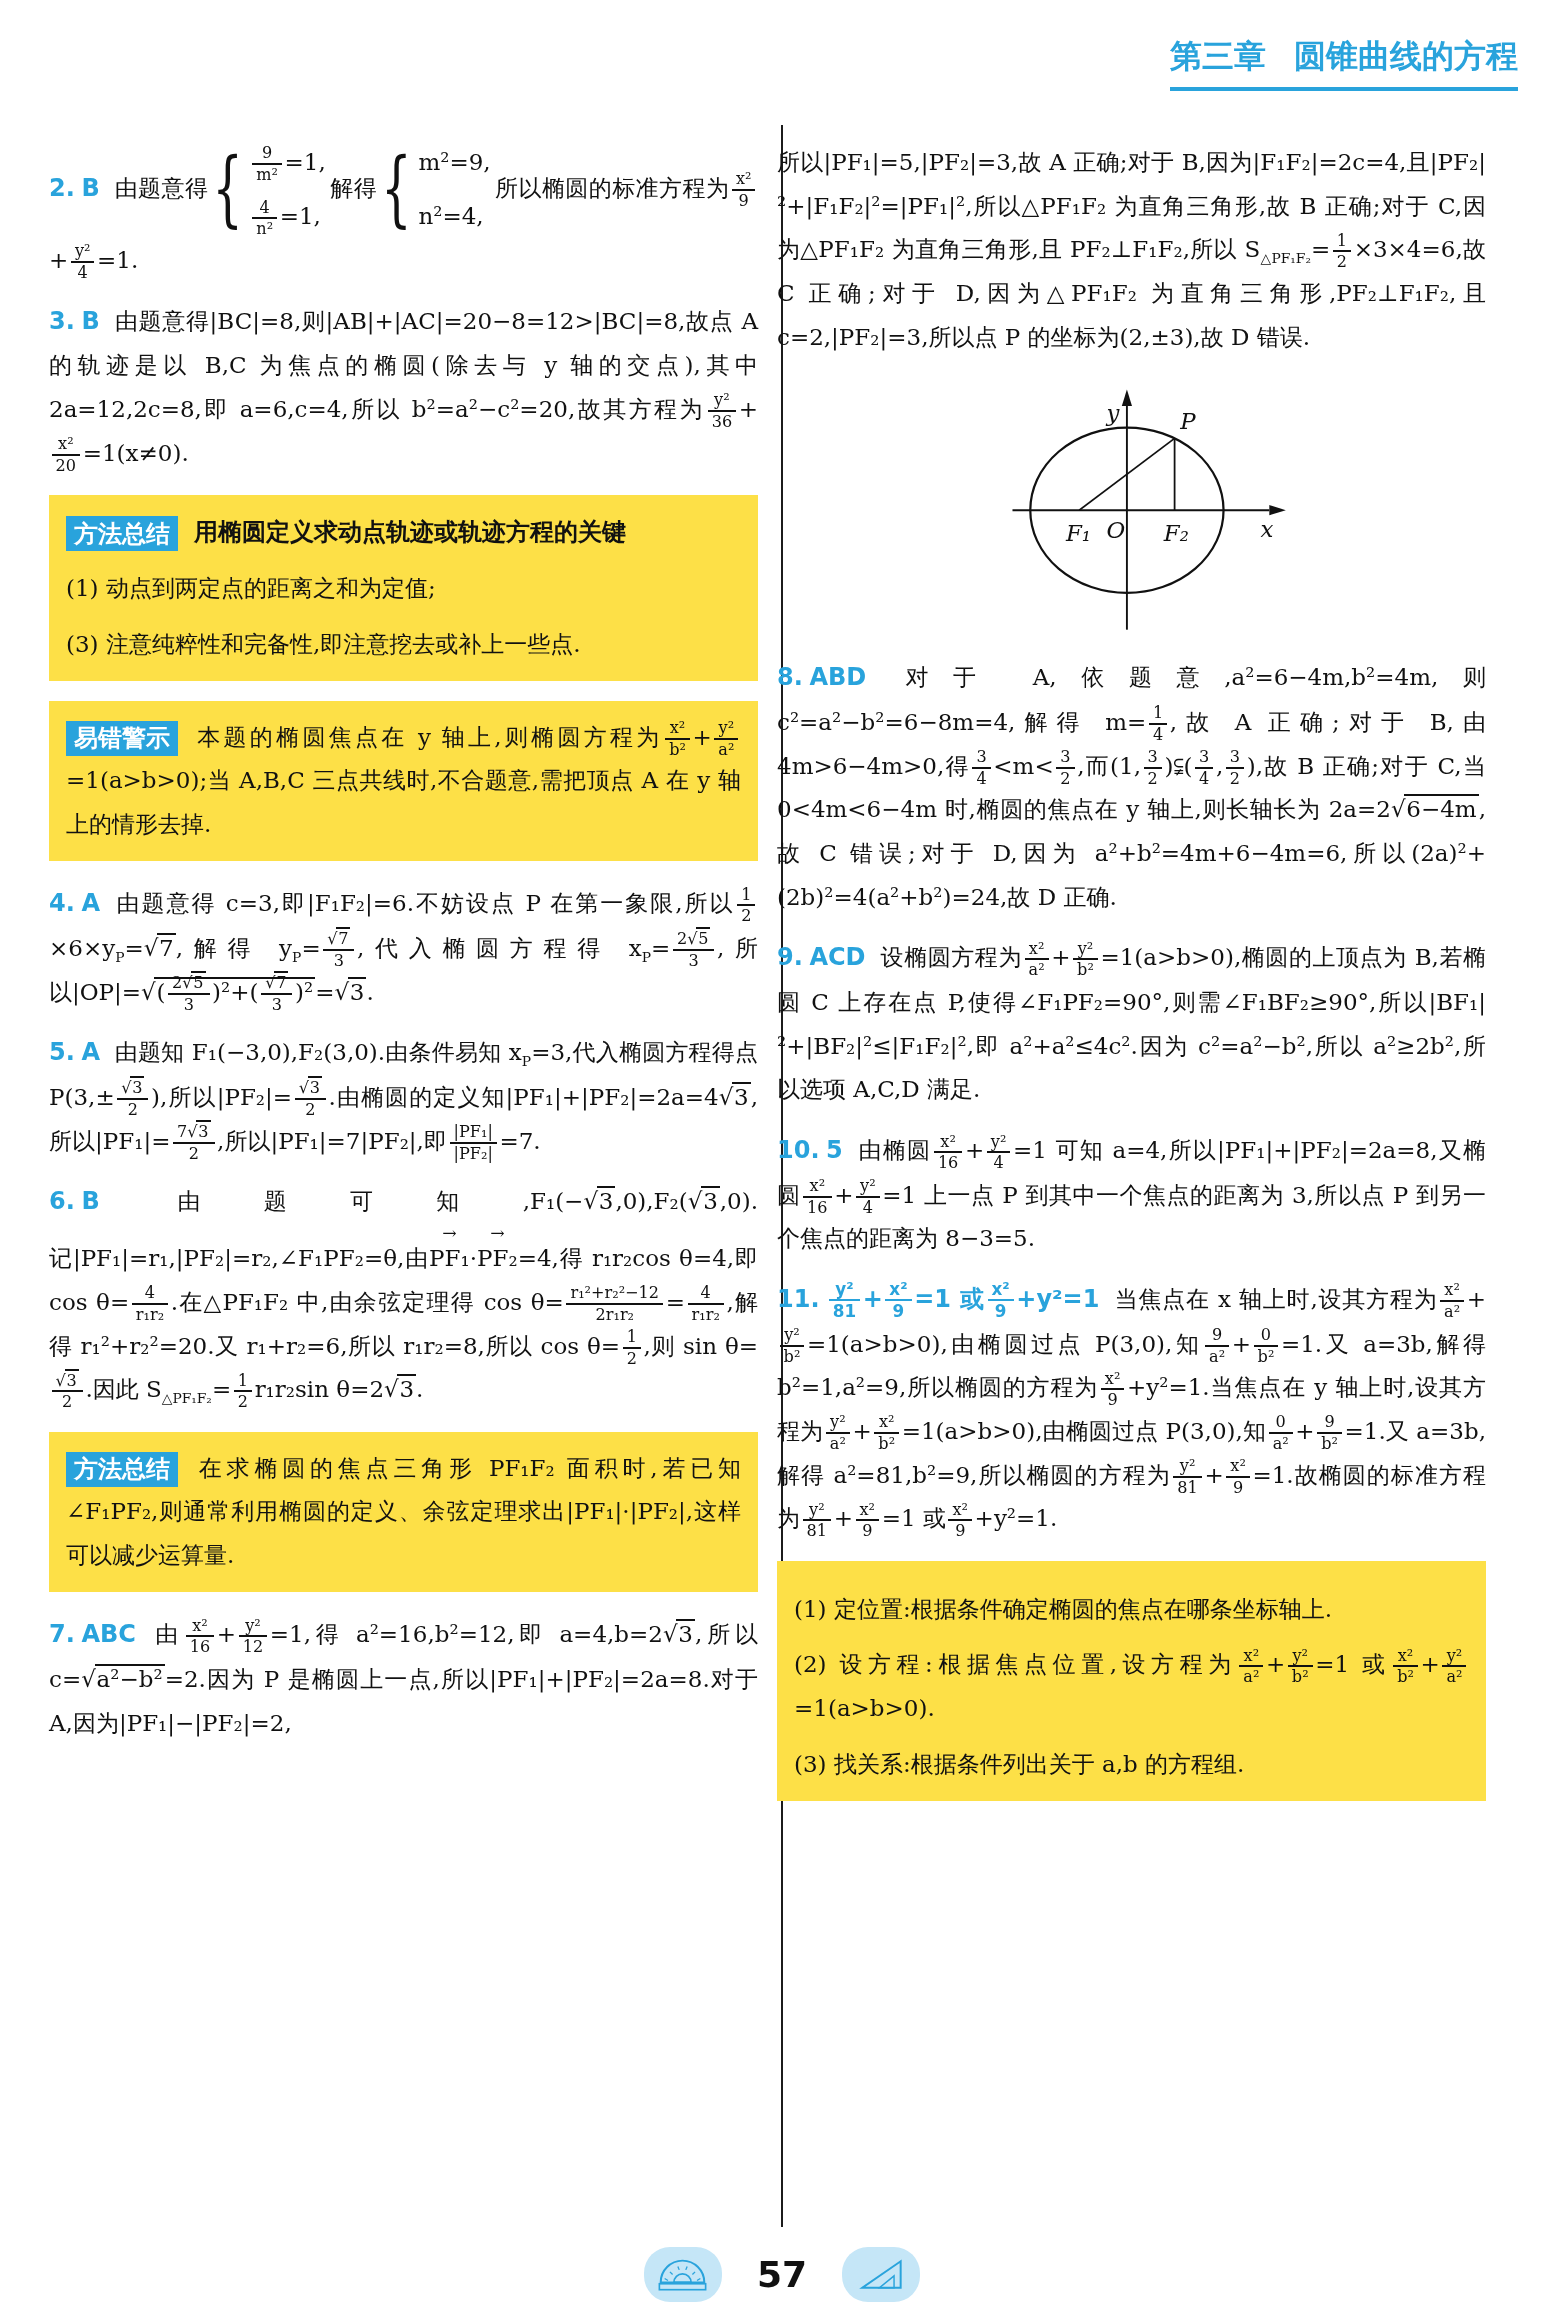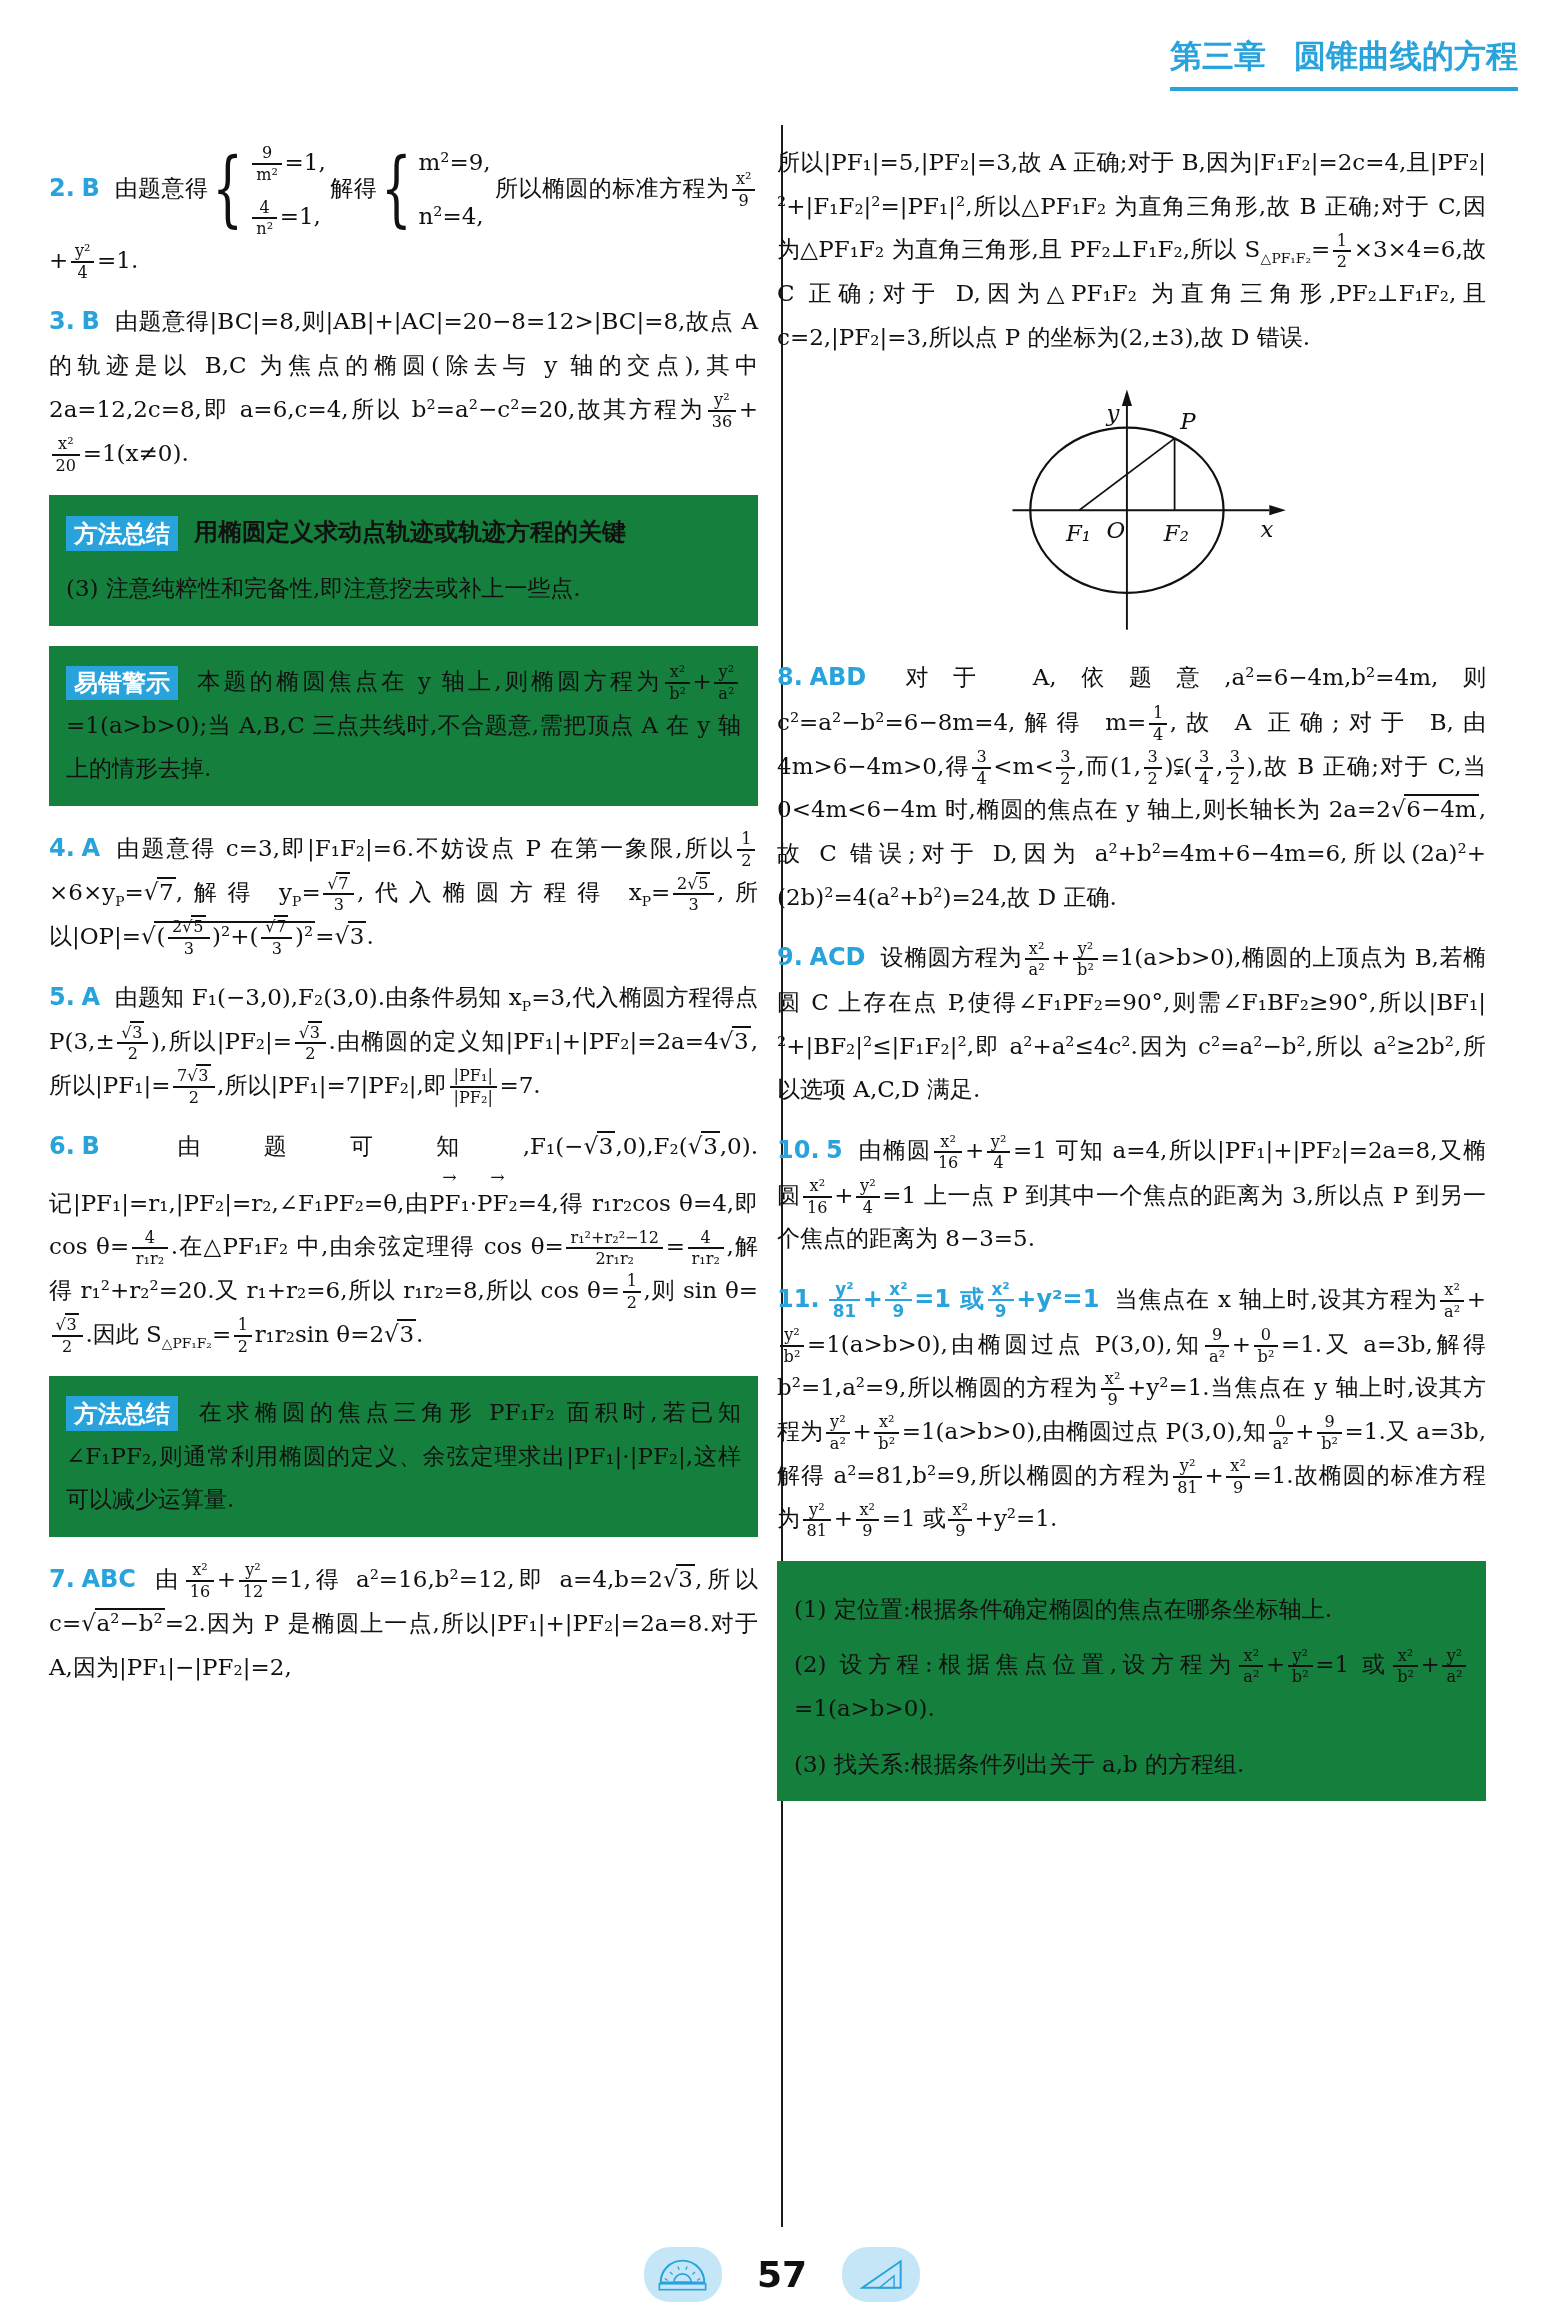--- a/index.html
+++ b/index.html
@@ -27,21 +27,21 @@
   .divider{position:absolute;left:781px;top:125px;height:2102px;width:2px;background:#1b1b1b;}
   
   .item{margin:16px 0;text-align:justify;}
   .qnum,.ans{
     font-family:"DejaVu Sans","Liberation Sans",sans-serif;
     font-weight:bold;color:#29a3dc;font-size:24px;
   }
   .qnum{margin-right:6.6px;}
   .ans{margin-right:14.5px;}
   
-  .box{background:#15803d;padding:14.5px 17px;margin:20px 0;text-align:justify;}
+  .box{background:#fde047;padding:14.5px 17px;margin:20px 0;text-align:justify;}
   .box-first{margin:0;}
   .box-label{
     display:inline-block;background:#29a3dc;color:#ffffff;
     font-family:"DejaVu Sans","Liberation Sans",sans-serif;font-weight:bold;
     font-size:24px;line-height:1.35;padding:1.3px 8px;margin-right:16px;
     vertical-align:middle;
   }
   .box-title{
     font-family:"DejaVu Sans","Liberation Sans",sans-serif;
     font-weight:bold;font-size:24px;color:#111;
@@ -131,20 +131,21 @@
           </span>=1.</span></p>
       <p class="item"><span class="qnum">3.</span><span class="ans">B</span><span class="rich">由题意得|BC|=8,则|AB|+|AC|=20−8=12&gt;|BC|=8,故点 A 的轨迹是以 B,C 为焦点的椭圆(除去与 y 轴的交点),其中 2a=12,2c=8,即 a=6,c=4,所以 b²=a²−c²=20,故其方程为<span class="frac">
             <span class="num">y²</span>
             <span class="den">36</span>
           </span>+<span class="frac">
             <span class="num">x²</span>
             <span class="den">20</span>
           </span>=1(x≠0).</span></p>
       <div class="box">
         <p class="box-first"><span class="box-label">方法总结</span><span class="box-title">用椭圆定义求动点轨迹或轨迹方程的关键</span></p>
+        <p class="box-line">(1) 动点到两定点的距离之和为定值;</p>
         <p class="box-line">(3) 注意纯粹性和完备性,即注意挖去或补上一些点.</p>
       </div>
       <div class="box">
         <p class="box-first"><span class="box-label">易错警示</span><span class="rich">本题的椭圆焦点在 y 轴上,则椭圆方程为<span class="frac">
               <span class="num">x²</span>
               <span class="den">b²</span>
             </span>+<span class="frac">
               <span class="num">y²</span>
               <span class="den">a²</span>
             </span>=1(a&gt;b&gt;0);当 A,B,C 三点共线时,不合题意,需把顶点 A 在 y 轴上的情形去掉.</span></p>

